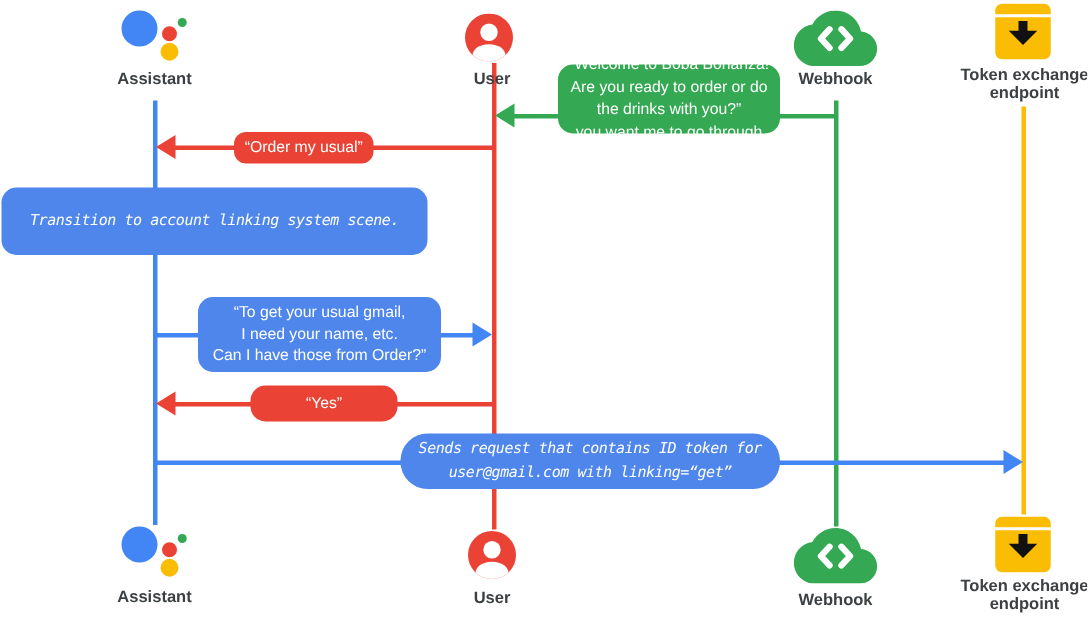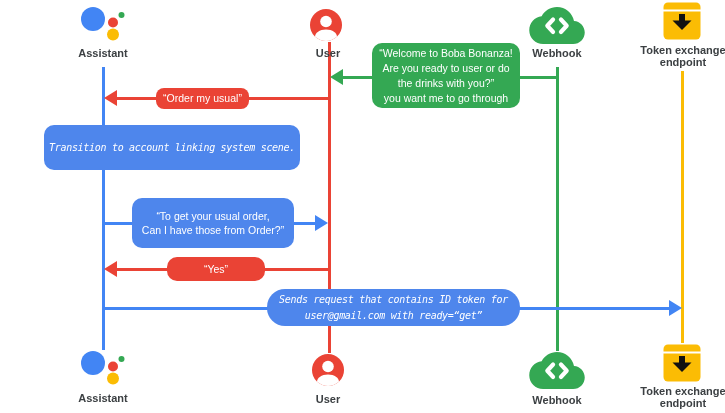--- a/index.html
+++ b/index.html
@@ -65,47 +65,48 @@
 
   <div class="hline hl-blue" style="left:103px;top:222px;width:213px;"></div>
   <div class="head head-right h-blue" style="left:315px;top:215px;"></div>
 
   <div class="hline hl-red" style="left:116px;top:268px;width:213px;"></div>
   <div class="head head-left h-red" style="left:104px;top:261px;"></div>
 
   <div class="hline hl-blue" style="left:103px;top:307px;width:567px;"></div>
   <div class="head head-right h-blue" style="left:669px;top:300px;"></div>
 
-  <div class="msg m-green sans" style="left:372px;top:43px;width:148px;height:65px;">
+  <div class="msg m-green sans" style="left:372px;top:43px;width:148px;height:46px;">
     <div class="line">“Welcome to Boba Bonanza!</div>
-    <div class="line">Are you ready to user or do</div>
+    <div class="line">Are you ready to order or do</div>
     <div class="line">the drinks with you?”</div>
     <div class="line">you want me to go through</div>
   </div>
 
   <div class="msg m-red sans" style="left:156px;top:88px;width:93px;height:21px;border-radius:8px;">
     <div class="line">“Order my usual”</div>
   </div>
 
-  <div class="msg m-blue mono" style="left:1px;top:125px;width:256px;height:45px;line-height:17px;margin-left:43px;">
+  <div class="msg m-blue mono" style="left:1px;top:125px;width:284px;height:45px;line-height:17px;">
     <div class="line">Transition to account linking system scene.</div>
   </div>
 
   <div class="msg m-blue sans" style="left:132px;top:198px;width:162px;height:50px;line-height:14.5px;">
-    <div class="line">“To get your usual order,</div>
+    <div class="line">“To get your usual gmail,</div>
+    <div class="line">I need your name, etc.</div>
     <div class="line">Can I have those from Order?”</div>
   </div>
 
   <div class="msg m-red sans" style="left:167px;top:257px;width:98px;height:24px;">
     <div class="line">“Yes”</div>
   </div>
 
   <div class="msg m-blue mono" style="left:267px;top:289px;width:253px;height:37px;line-height:15.5px;border-radius:18px;">
     <div class="line">Sends request that contains ID token for</div>
-    <div class="line">user@gmail.com with ready=“get”</div>
+    <div class="line">user@gmail.com with linking=“get”</div>
   </div>
 
   <div class="actor-icon" style="left:79px;top:5px;">
     <svg width="48" height="36" viewBox="0 0 48 36">
       <circle cx="14" cy="14" r="12" fill="#4285f4"></circle>
       <circle cx="34" cy="17.5" r="5" fill="#ea4335"></circle>
       <circle cx="42.5" cy="10" r="3" fill="#34a853"></circle>
       <circle cx="34" cy="29.5" r="6" fill="#fbbc04"></circle>
     </svg>
   </div>

